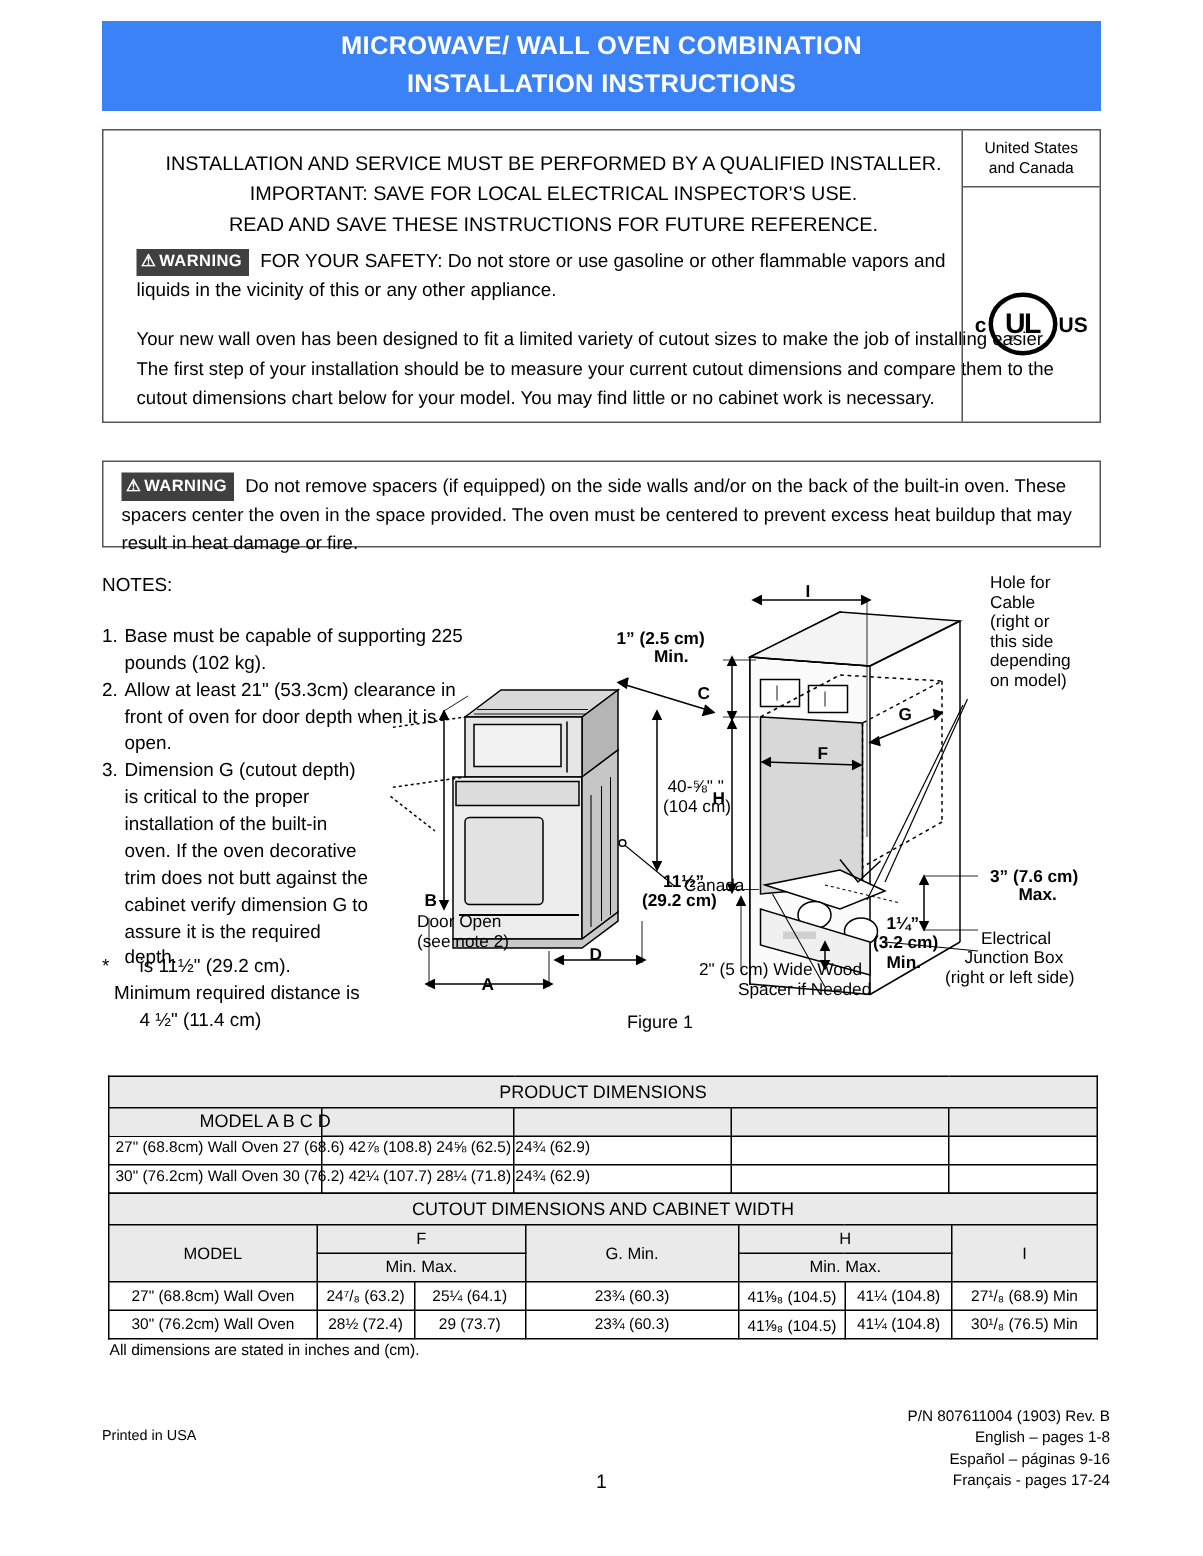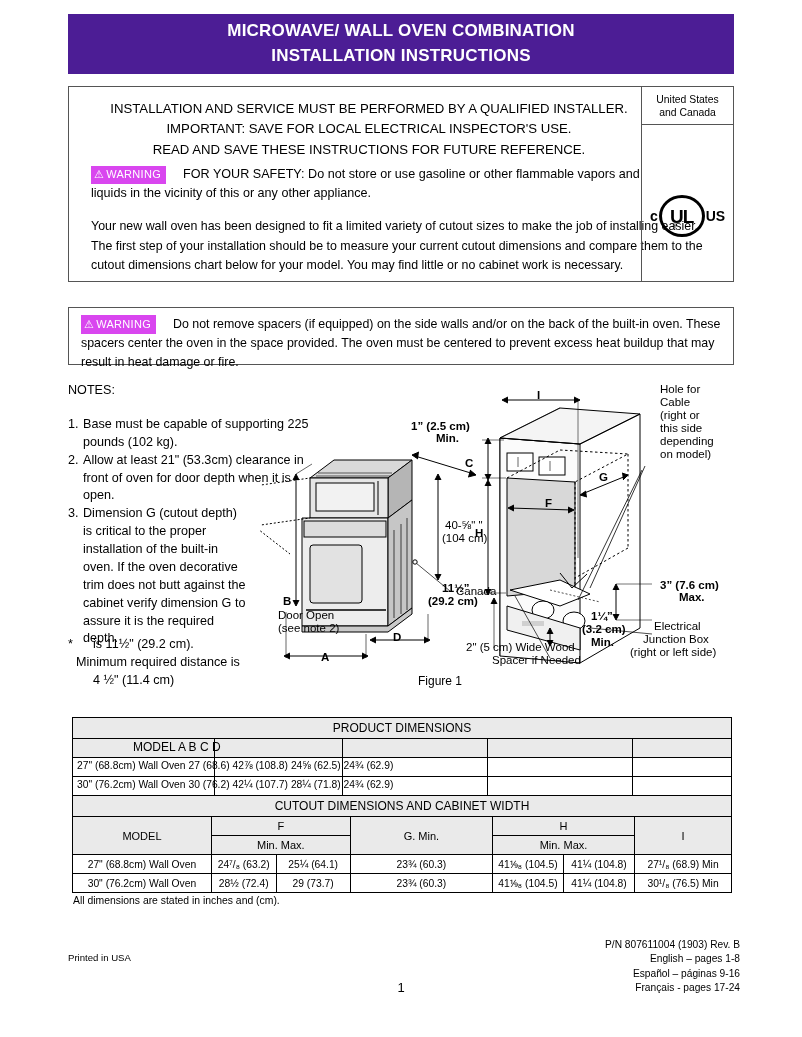--- a/index.html
+++ b/index.html
@@ -10,43 +10,43 @@
     font-family:"Liberation Sans", sans-serif;
     color:#000;
     position:relative;
     overflow:hidden;
   }
   .page { position:absolute; inset:0; }
 
   
   .title-banner{
     position:absolute; left:68px; top:14px; width:666px; height:60px;
-    background:#4c1d95; color:#fff;
+    background:#3b82f6; color:#fff;
     display:flex; flex-direction:column; align-items:center; justify-content:center;
     font-weight:bold; font-size:17px; letter-spacing:.2px; line-height:1.45;
   }
 
   
   .topbox{
     position:absolute; left:68px; top:86px; width:666px; height:196px;
     border:1.5px solid #555;
   }
   .topbox-inner{ position:relative; width:100%; height:100%; }
   .headline{
     position:absolute; left:0; top:12px; width:600px;
     text-align:center; font-size:13.2px; line-height:1.55;
   }
   .warnpara{
     position:absolute; left:22px; top:78px; width:575px;
     font-size:12.6px; line-height:1.45;
   }
   .warnbadge{
-    display:inline-block; background:#d946ef; color:#fff;
-    font-weight:normal; font-size:11px; letter-spacing:.3px;
-    padding:1px 5px 1px 3px; vertical-align:middle; margin-right:17px;
+    display:inline-block; background:#404040; color:#fff;
+    font-weight:bold; font-size:11px; letter-spacing:.3px;
+    padding:1px 5px 1px 3px; vertical-align:middle; margin-right:7px;
     white-space:nowrap;
   }
   .warnbadge .tri{ font-size:11px; margin-right:2px; }
   .intro{
     position:absolute; left:22px; top:130px; width:616px;
     font-size:12.4px; line-height:1.58;
   }
   .ulbox{
     position:absolute; right:0; top:0; width:92px; height:100%;
     border-left:1.5px solid #555;

